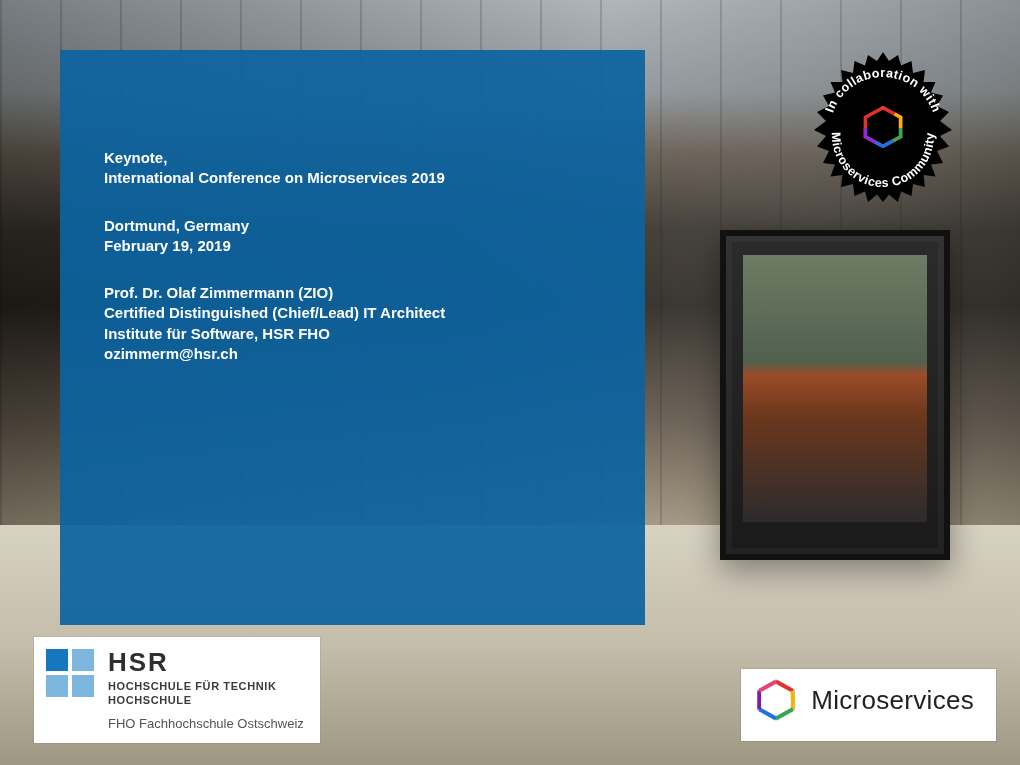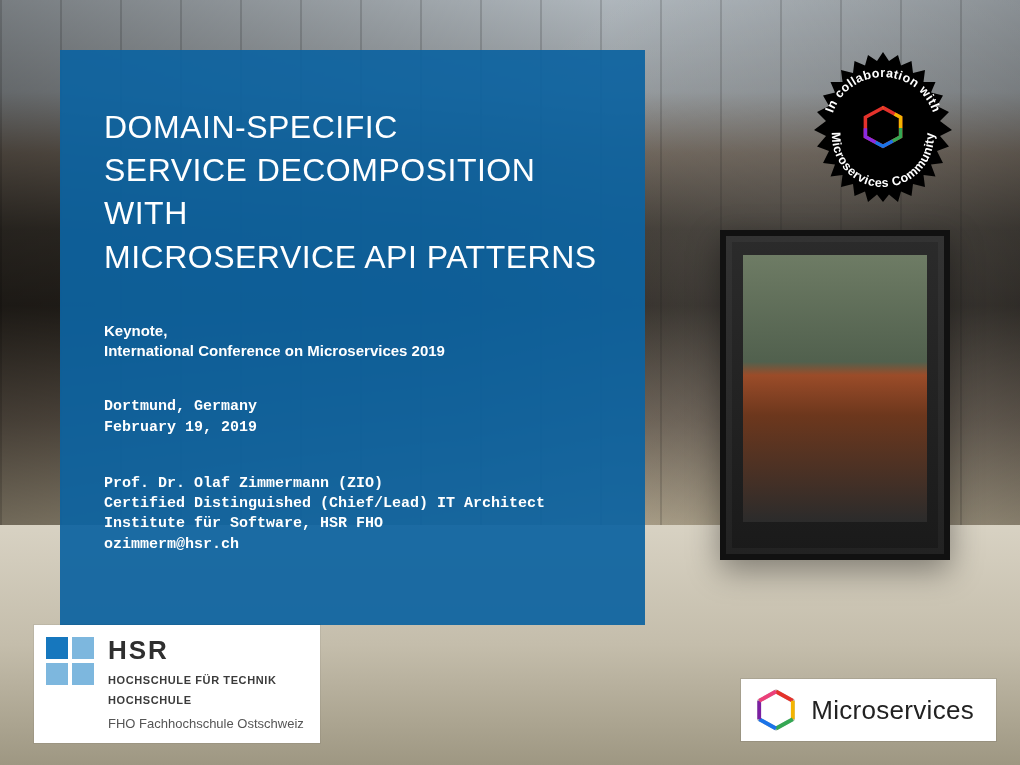--- a/index.html
+++ b/index.html
@@ -36,42 +36,42 @@
     .blue-panel {
       position: absolute;
       left: 60px; top: 50px;
       width: 585px; height: 575px;
       background: rgba(13, 99, 160, 0.93);
       padding: 56px 44px 40px 44px;
       color: #fff;
     }
     .title { font-size: 32px; font-weight: 400; letter-spacing: .5px; line-height: 1.35; }
     .block { margin-top: 42px; font-size: 15px; font-weight: 600; line-height: 1.35; }
-    .block + .block { margin-top: 36px; font-family: Liberation Mono, monospace; }
+    .block + .block { margin-top: 27px; }
     
     .hsr {
       position: absolute; left: 34px; bottom: 22px;
       background: #fff; padding: 10px 16px 12px 12px;
       display: flex; gap: 14px; align-items: flex-start;
       box-shadow: 0 0 0 1px rgba(0,0,0,.05);
     }
     .hsr-squares { display: grid; grid-template-columns: 22px 22px; grid-template-rows: 22px 22px; gap: 4px; margin-top: 2px;}
     .sq { width: 22px; height: 22px; }
     .sq1 { background: #1677be; }
     .sq2 { background: #7db7de; }
     .sq3 { background: #7db7de; }
     .sq4 { background: #7db7de; }
     .hsr-text { color: #3a3a3a; }
     .hsr-big { font-size: 26px; font-weight: 800; letter-spacing: 2px; color: #2f2f2f; }
-    .hsr-sub { font-size: 11px; font-weight: 700; letter-spacing: .6px; color: #3b3b3b; margin-top: 8px; }
+    .hsr-sub { font-size: 11px; font-weight: 700; letter-spacing: .6px; color: #3b3b3b; margin-top: 2px; }
     .hsr-fho { font-size: 13px; color: #555; margin-top: 10px; }
     
     .mslogo {
       position: absolute; right: 24px; bottom: 24px;
-      background: #fff; padding: 10px 22px 10px 14px;
+      background: #fff; padding: 10px 22px 20px 14px;
       display: flex; align-items: center; gap: 14px;
       box-shadow: 0 0 0 1px rgba(0,0,0,.08);
     }
     .hex { width: 42px; height: 42px; }
     .ms-label { font-size: 26px; color: #222; font-weight: 400; letter-spacing: .3px; }
     
     .badge {
       position: absolute; right: 62px; top: 52px;
       width: 150px; height: 150px;
       display:flex; align-items:center; justify-content:center;
@@ -88,26 +88,20 @@
   </style>
 </head>
 <body>
 
 <div class="slide">
   <div class="photo-overlay"></div>
   <div class="floor"></div>
   <div class="entrance"></div>
 
   <div class="blue-panel">
-    <div class="title">
-      <div>DOMAIN-SPECIFIC</div>
-      <div>SERVICE DECOMPOSITION</div>
-      <div>WITH</div>
-      <div>MICROSERVICE API PATTERNS</div>
-    </div>
 
     <div class="block">
       <div>Keynote,</div>
       <div>International Conference on Microservices 2019</div>
     </div>
 
     <div class="block">
       <div>Dortmund, Germany</div>
       <div>February 19, 2019</div>
     </div>

